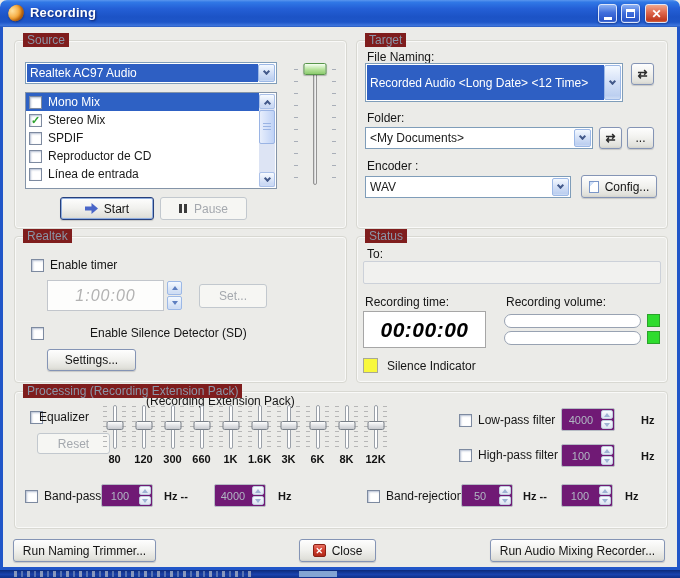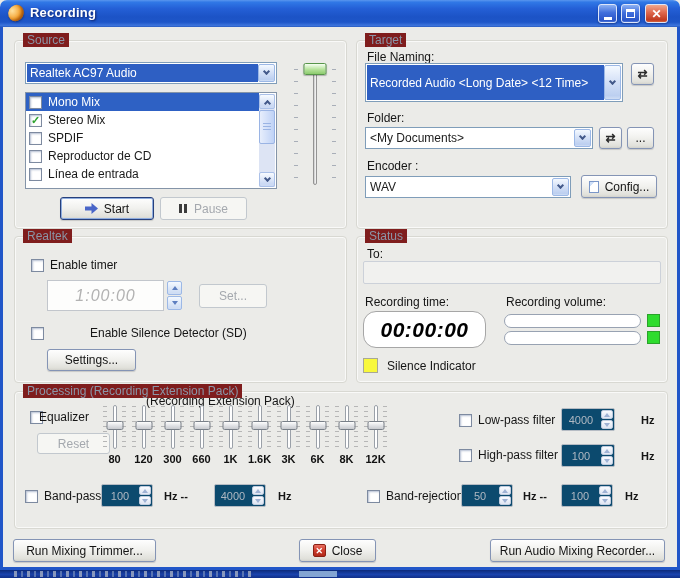--- a/index.html
+++ b/index.html
@@ -69,21 +69,21 @@
   .vthumb { position:absolute; left:50%; transform:translateX(-50%); top:2px; width:23px; height:12px;
     background:linear-gradient(180deg,#f6fff2,#b5e29a 55%,#8ccb6e); border:1px solid #57954a; border-radius:2px; box-shadow:0 1px 1px rgba(0,0,0,.25); }
 
   .field { position:absolute; background:#fdfdfc; border:1px solid #c2c6cc; display:flex; align-items:center; justify-content:center; }
   .timer-text { font-style:italic; font-size:16px; color:#b2b2b2; letter-spacing:1px; }
   .spin-col { position:absolute; width:15px; display:flex; flex-direction:column; gap:1px; }
   .spin-b { flex:1; border:1px solid #9cb8e6; border-radius:2px; background:linear-gradient(180deg,#f4f9ff,#d0def4 85%); display:flex; align-items:center; justify-content:center; }
   .tri-up { width:0; height:0; border-left:3px solid transparent; border-right:3px solid transparent; border-bottom:4px solid #5d7ec0; }
   .tri-down { width:0; height:0; border-left:3px solid transparent; border-right:3px solid transparent; border-top:4px solid #5d7ec0; }
 
-  .spin-field { position:absolute; background:#0c4a6e; border:1px solid #b6bcc4; border-radius:2px; display:flex; }
+  .spin-field { position:absolute; background:#701a75; border:1px solid #b6bcc4; border-radius:2px; display:flex; }
   .spin-val { flex:1; display:flex; align-items:center; justify-content:center; color:#b0b8c2; font-size:11px; }
   .spin-field .inner-col { width:14px; display:flex; flex-direction:column; gap:1px; padding:1px; }
   .spin-field .inner-col .spin-b { border-color:#c0ccde; background:linear-gradient(180deg,#fafcff,#e2e8f4 85%); }
   .spin-field .inner-col .tri-up { border-bottom-color:#9fb2d4; }
   .spin-field .inner-col .tri-down { border-top-color:#9fb2d4; }
 
   .to-field { position:absolute; background:#f1f1ef; border:1px solid #ccd1d9; border-radius:2px; }
   .time-display { position:absolute; background:#fff; border:1px solid #a6a6a6; display:flex; align-items:center; justify-content:center;
     font-weight:bold; font-style:italic; font-size:21px; letter-spacing:.5px; color:#000; }
   .pbar { position:absolute; background:#fff; border:1px solid #98a2b2; border-radius:7px; }
@@ -270,21 +270,21 @@
       <span class="gcap">Status</span>
 
       <span class="lbl" style="left:10px;top:10px;">To:</span>
       <div class="to-field" style="left:6px;top:24px;width:298px;height:23px;">
         <span></span>
       </div>
 
       <span class="lbl" style="left:8px;top:58px;">Recording time:</span>
       <span class="lbl" style="left:149px;top:58px;">Recording volume:</span>
 
-      <div class="time-display" style="left:6px;top:74px;width:123px;height:37px;border-radius:13px;">
+      <div class="time-display" style="left:6px;top:74px;width:123px;height:37px;">
         <span>00:00:00</span>
       </div>
 
       <div class="pbar" style="left:147px;top:77px;width:137px;height:14px;"></div>
       <div class="pbar" style="left:147px;top:94px;width:137px;height:14px;"></div>
       <div class="ind-sq" style="left: 290px; top: 77px; background: rgb(46, 220, 46);"></div>
       <div class="ind-sq" style="left: 290px; top: 94px; background: rgb(46, 220, 46);"></div>
 
       <div class="sil-sq" style="left: 6px; top: 121px; background: rgb(248, 248, 60);"></div>
       <span class="lbl" style="left:30px;top:122px;">Silence Indicator</span>
@@ -451,21 +451,21 @@
             </span>
             <span class="spin-b">
               <i class="tri-down"></i>
             </span>
           </span>
       </div>
       <span class="lbl bold-sm" style="left:610px;top:98px;">Hz</span>
     </div>
 
     <div class="btn" style="left:13px;top:539px;width:143px;height:23px;">
-      <span>Run Mixing Trimmer...</span>
+      <span>Run Naming Trimmer...</span>
     </div>
     <div class="btn" style="left:299px;top:539px;width:77px;height:23px;">
       <span class="close-ico">✕</span>
       <span>Close</span>
     </div>
     <div class="btn" style="left:490px;top:539px;width:175px;height:23px;">
       <span>Run Audio Mixing Recorder...</span>
     </div>
   </div>
 

